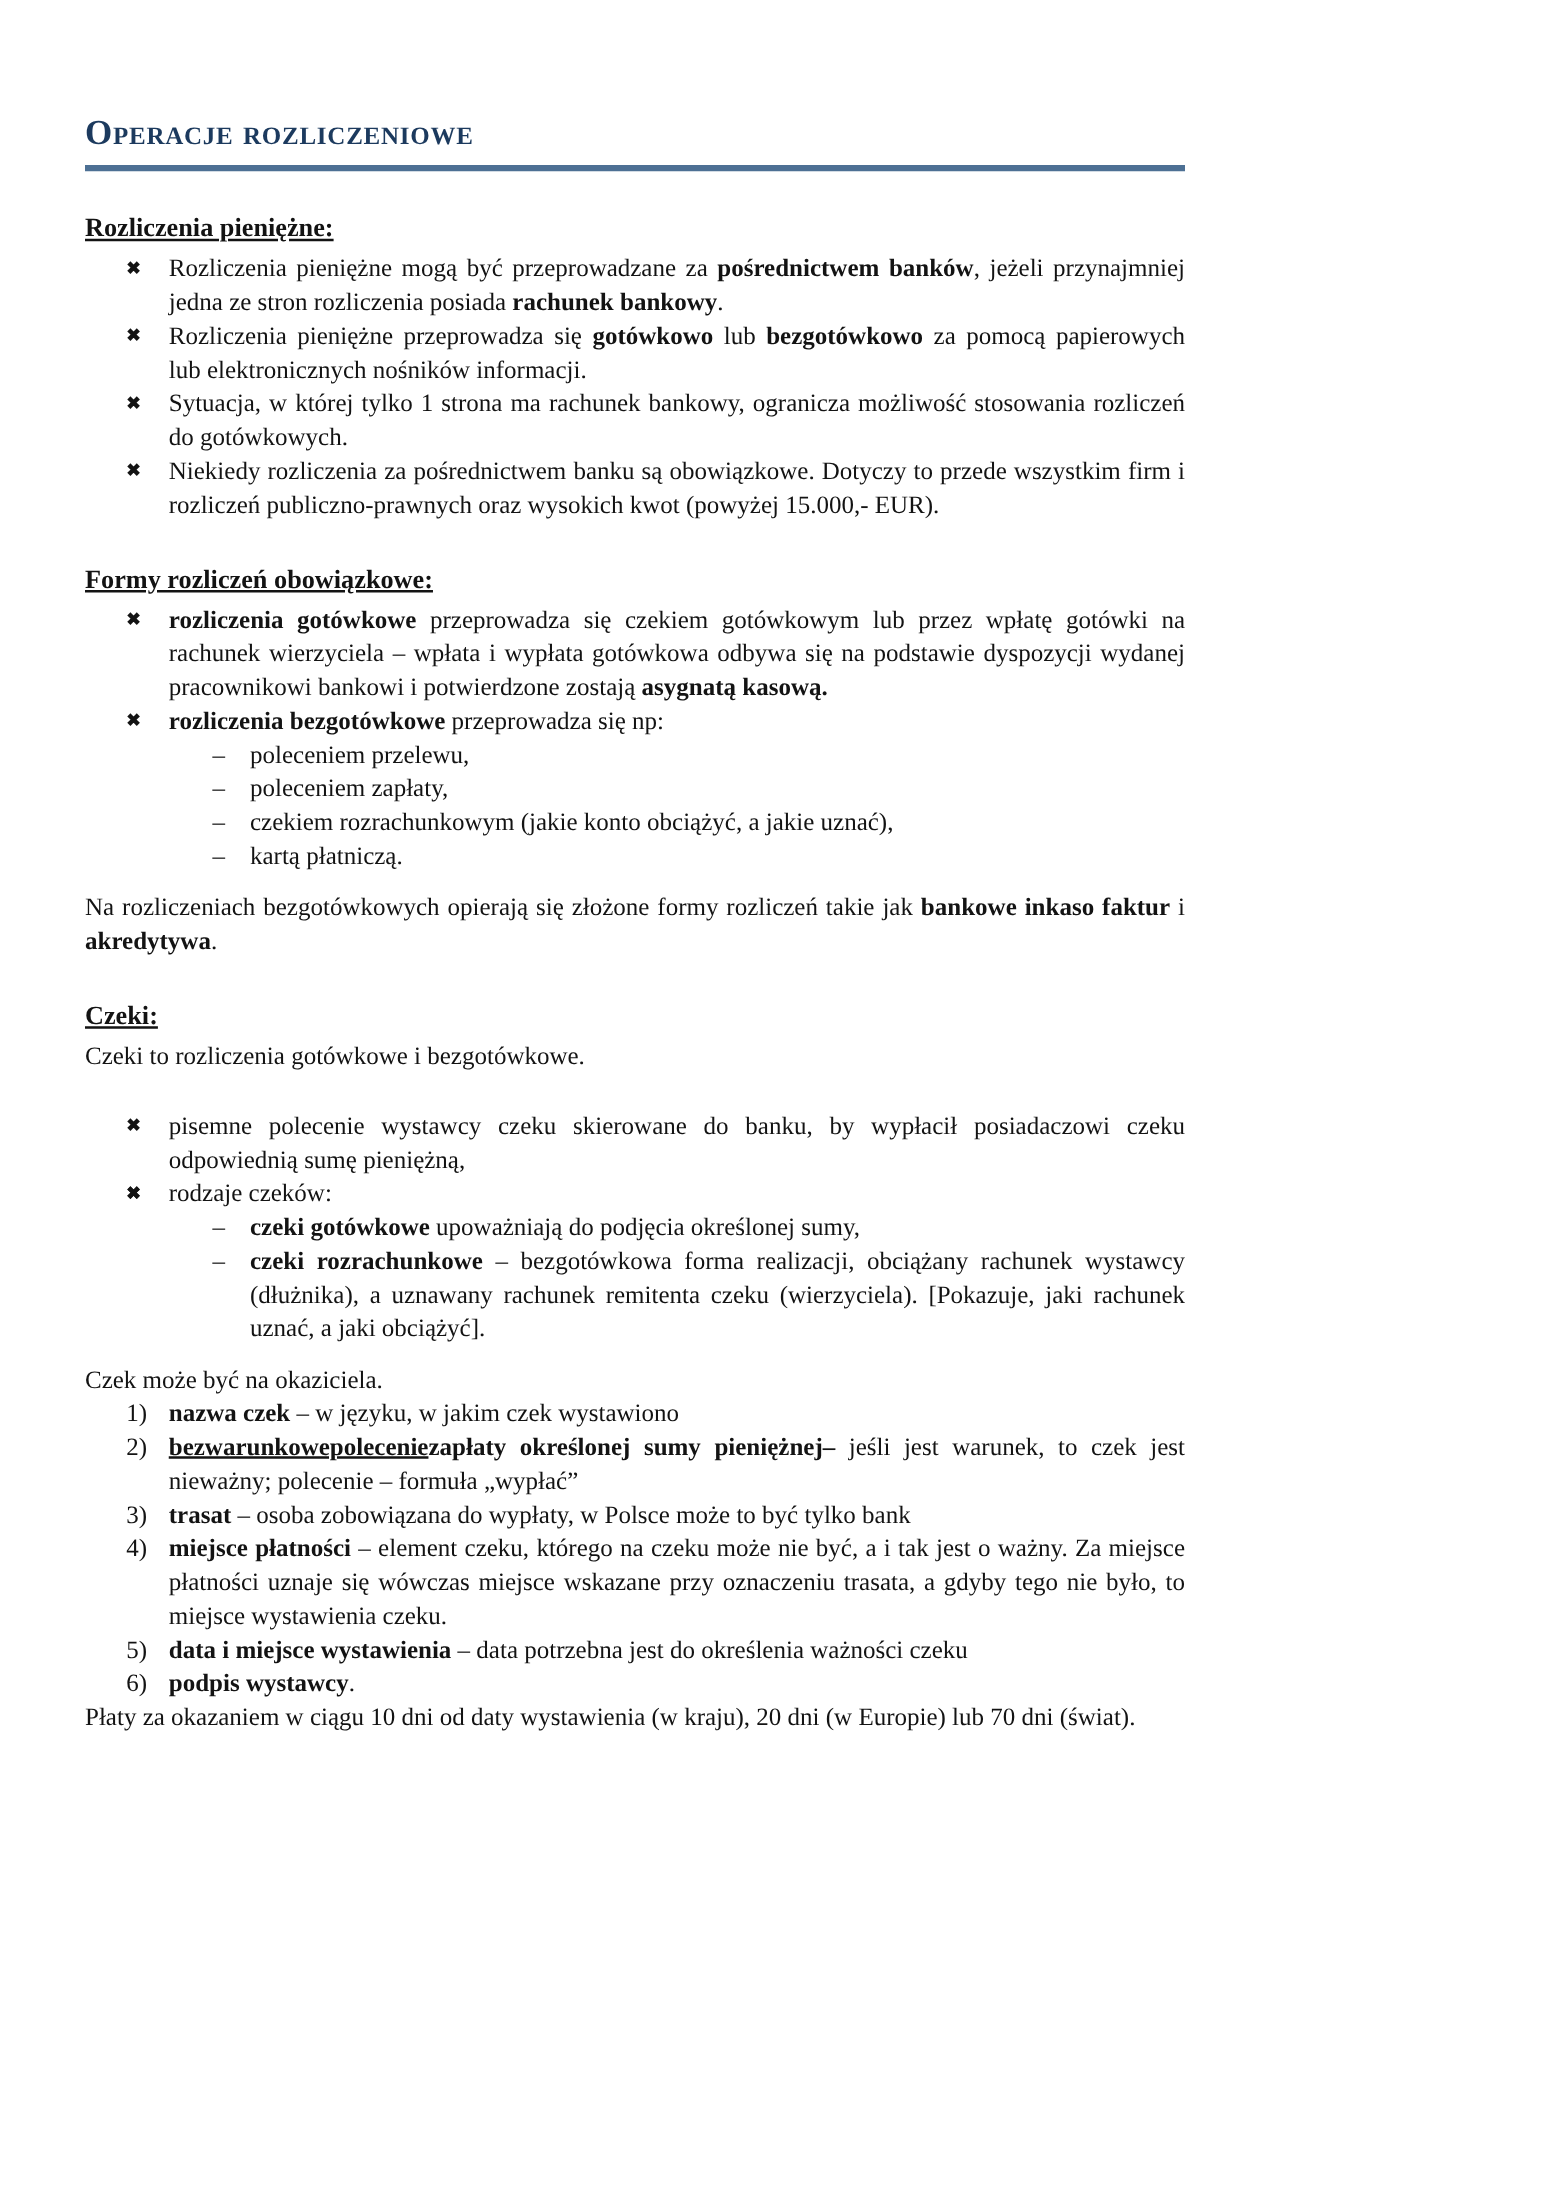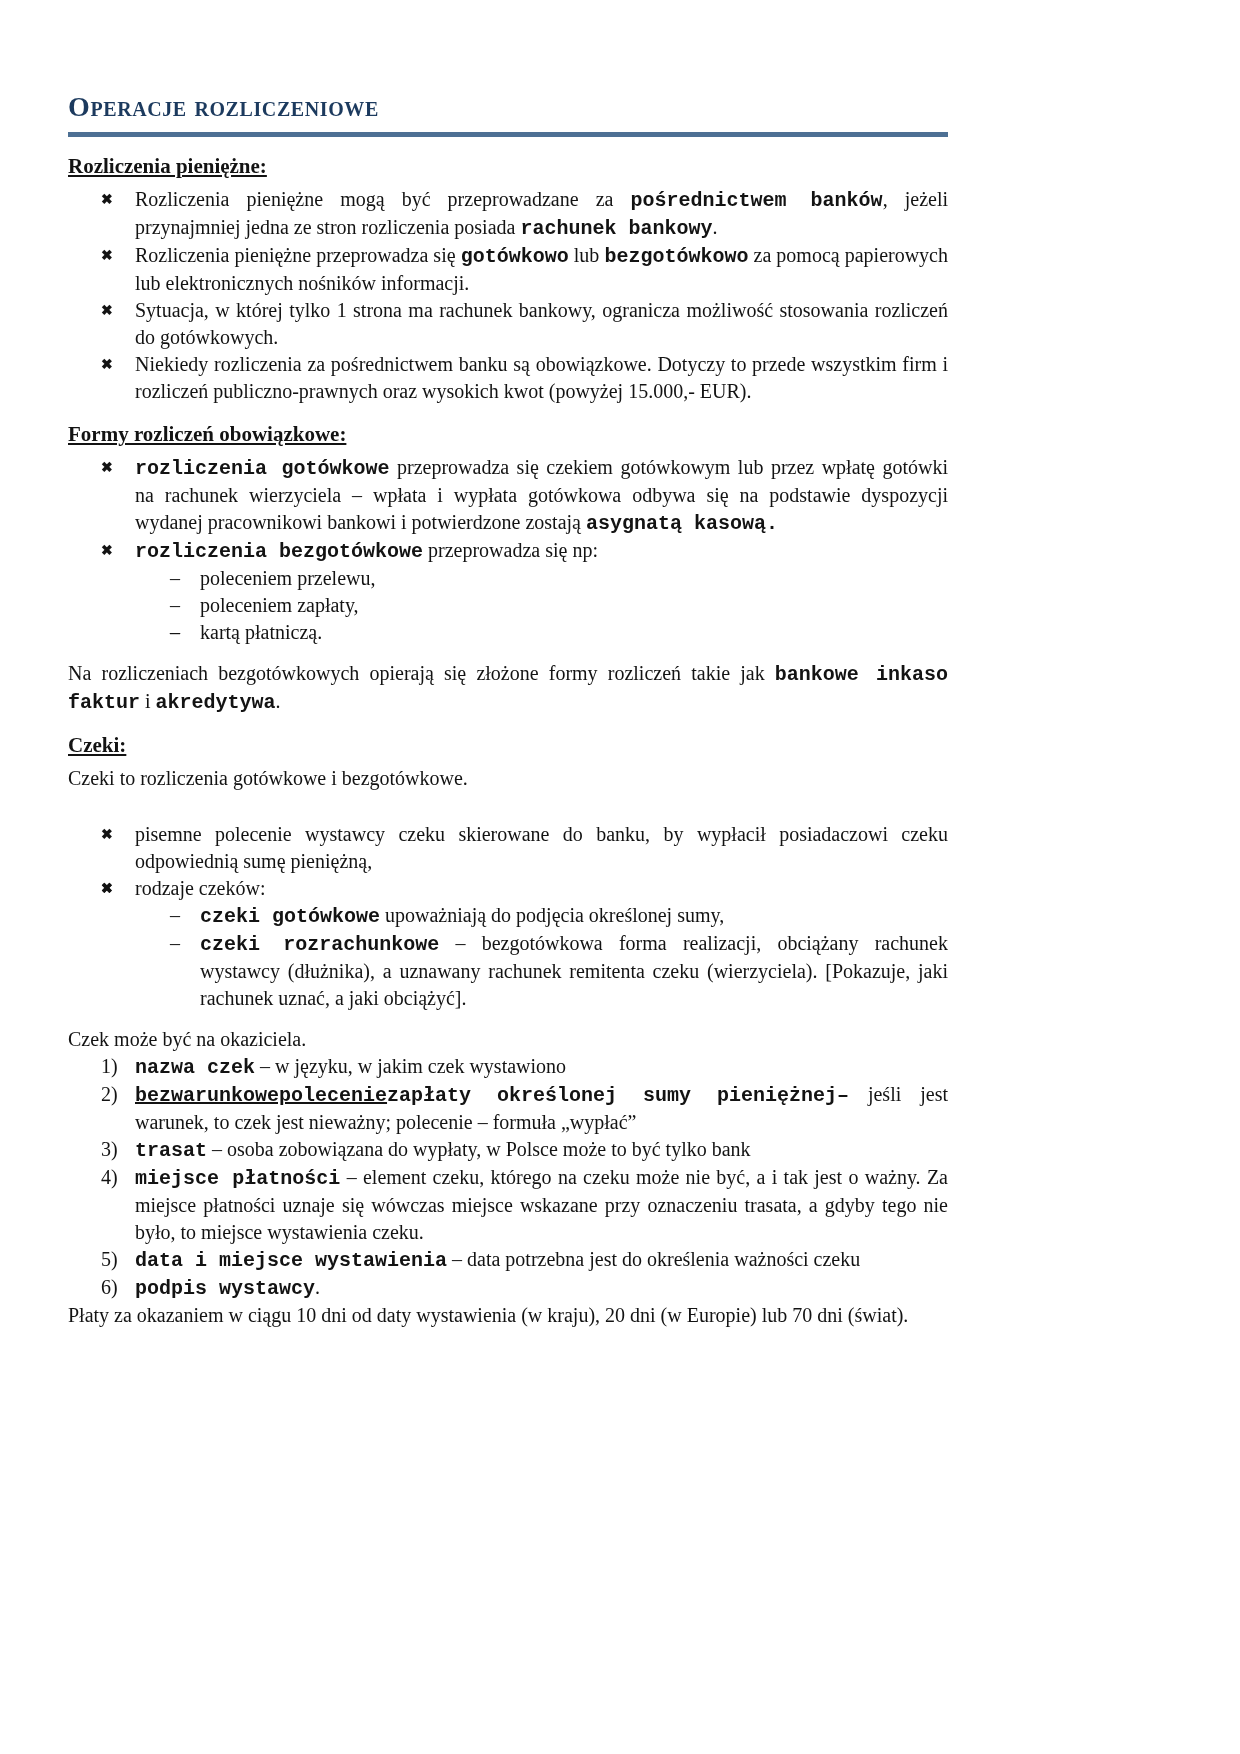--- a/index.html
+++ b/index.html
@@ -26,21 +26,21 @@
     letter-spacing:0.6px;
     color:var(--accent);
     line-height:1.1;
   }
   .rule{
     height:0;
     border-bottom:5px solid var(--rule);
     margin-top:9px;
   }
   h2.heading{
-    margin:16px 0 6px 0;
+    margin:32px 0 6px 0;
     font-size:21px;
     font-weight:700;
     text-decoration:underline;
     color:var(--ink);
     line-height:27px;
   }
   p.body, li{
     font-size:20px;
     line-height:27px;
     text-align:justify;
@@ -60,21 +60,21 @@
   .dashlist > li > .mark{
     position:absolute;left:102px;top:0;
     font-size:20px;font-weight:400;line-height:27px;
   }
   .numlist > li{padding-left:67px;}
   .numlist > li > .mark{
     position:absolute;left:33px;top:0;
     font-size:20px;font-weight:400;line-height:27px;
   }
   .gap{margin-top:29px;}
-  .b{font-weight:700;font-family:Liberation Mono, monospace;}
+  .b{font-weight:700;}
   .u{text-decoration:underline;}
 </style>
 </head>
 <body>
 
 <div class="page">
 
   <h1 class="title">Operacje rozliczeniowe</h1>
   <div class="rule"></div>
 
@@ -113,20 +113,21 @@
     <li>
       <span class="mark">–</span>
       <span>poleceniem przelewu,</span>
     </li>
     <li>
       <span class="mark">–</span>
       <span>poleceniem zapłaty,</span>
     </li>
     <li>
       <span class="mark">–</span>
+      <span>czekiem rozrachunkowym (jakie konto obciążyć, a jakie uznać),</span>
     </li>
     <li>
       <span class="mark">–</span>
       <span>kartą płatniczą.</span>
     </li>
   </ul>
 
   <p class="body spaced"><span>Na rozliczeniach bezgotówkowych opierają się złożone formy rozliczeń takie jak </span><span class="b">bankowe inkaso faktur</span><span> i </span><span class="b">akredytywa</span><span>.</span></p>
 
   <h2 class="heading">Czeki:</h2>

